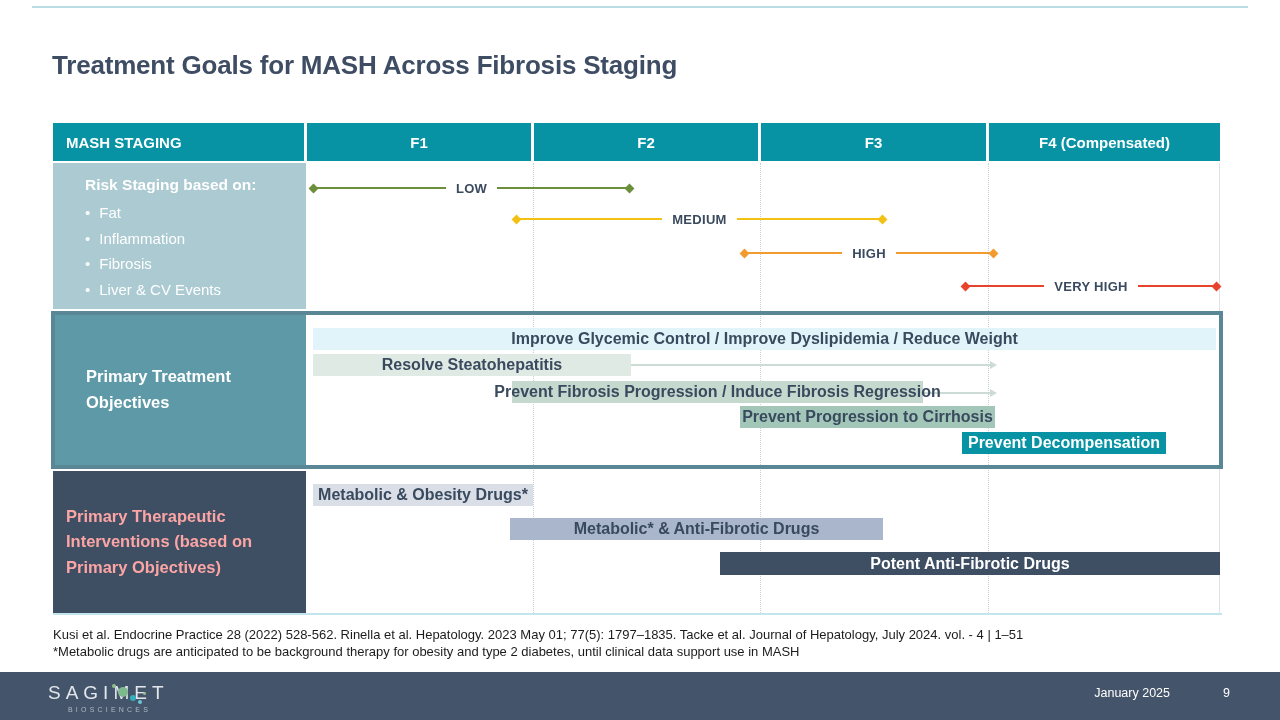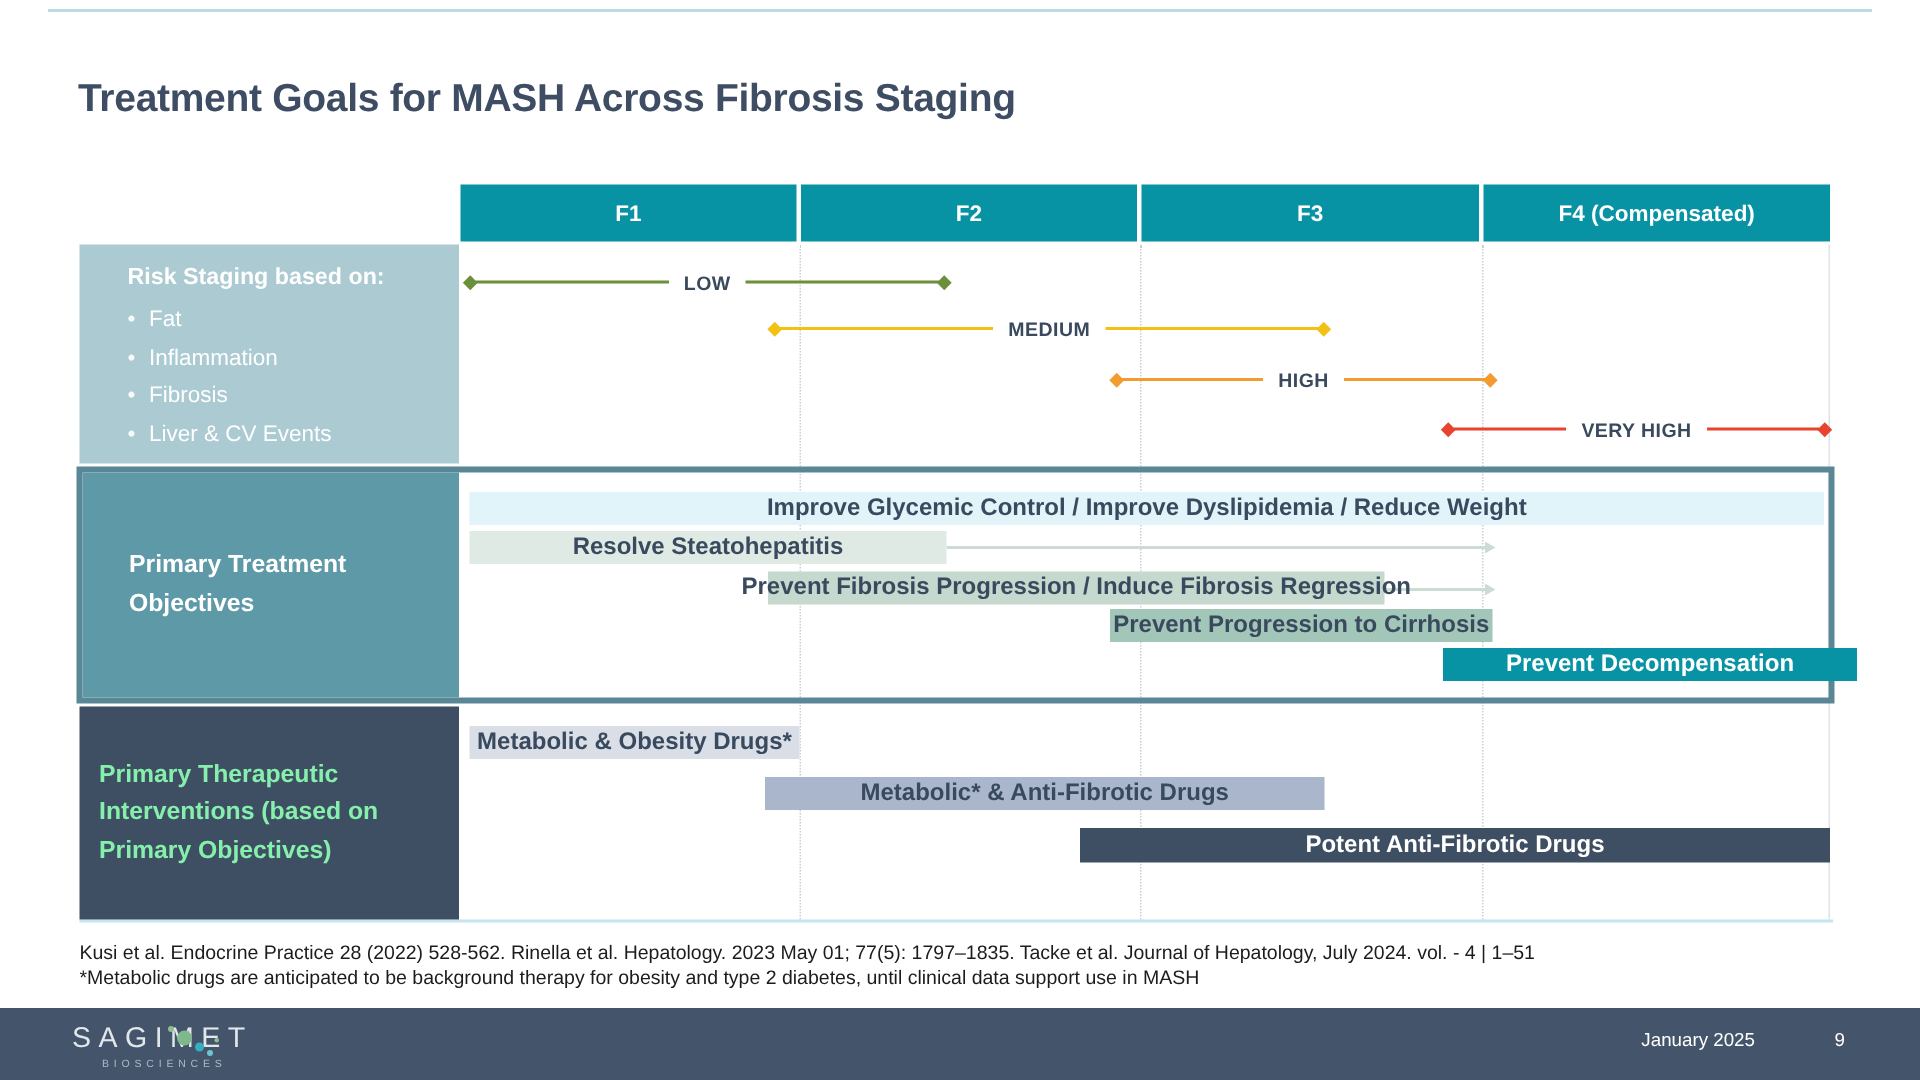--- a/index.html
+++ b/index.html
@@ -49,31 +49,31 @@
   .obj-cell{position:absolute;left:55px;top:315px;width:251px;height:150px;background:#5e99a8;
             color:#ffffff;display:flex;align-items:center;box-sizing:border-box;padding-left:31px;
             font-size:16.5px;font-weight:bold;line-height:1.55;z-index:3;}
 
   .bar{position:absolute;height:22px;display:flex;align-items:center;justify-content:center;
        font-size:16px;font-weight:bold;color:#3a4a5e;white-space:nowrap;z-index:4;}
   .bar-glycemic{left:313px;top:328px;width:903px;background:#e0f4fa;}
   .bar-resolve{left:313px;top:354px;width:318px;background:#dfeae5;text-align:right;}
   .bar-preventfib{left:512px;top:381px;width:411px;background:#c5d9ce;}
   .bar-cirrhosis{left:740px;top:406px;width:255px;background:#a2c6b8;}
-  .bar-decomp{left:962px;top:432px;width:276px;background:#0793a4;color:#ffffff;}
+  .bar-decomp{left:962px;top:432px;width:204px;background:#0793a4;color:#ffffff;}
 
   .ext-arrow{position:absolute;height:2px;background:#ccdcd4;z-index:3;}
   .ext-arrow::after{content:"";position:absolute;right:-6px;top:-3px;width:0;height:0;
                     border-left:7px solid #ccdcd4;border-top:4px solid transparent;border-bottom:4px solid transparent;}
   .ext1{left:631px;top:364px;width:360px;}
   .ext2{left:923px;top:392px;width:68px;}
 
   
   .ther-cell{position:absolute;left:53px;top:471px;width:253px;height:142px;background:#3e4e63;
-             color:#86efac;display:flex;align-items:center;box-sizing:border-box;padding-left:13px;
+             color:#fca5a5;display:flex;align-items:center;box-sizing:border-box;padding-left:13px;
              font-size:16.5px;font-weight:bold;line-height:1.55;z-index:2;}
   .bar-metob{left:313px;top:484px;width:220px;background:#d9dee7;}
   .bar-metaf{left:510px;top:518px;width:373px;background:#a9b6cb;}
   .bar-potent{left:720px;top:552px;width:500px;height:23px;background:#3e4e63;color:#ffffff;}
 
   
   .footnote{position:absolute;left:53px;font-size:13px;color:#1c1c1c;letter-spacing:0;}
   .fn1{top:627px;} .fn2{top:644px;}
 
   
@@ -92,20 +92,21 @@
 </style>
 </head>
 <body>
 
 <div class="slide">
 
   <div class="top-accent"></div>
 
   <div class="page-title">Treatment Goals for MASH Across Fibrosis Staging</div>
 
+  <div class="hdr-cell hc0">MASH STAGING</div>
   <div class="hdr-cell hc1">F1</div>
   <div class="hdr-cell hc2">F2</div>
   <div class="hdr-cell hc3">F3</div>
   <div class="hdr-cell hc4">F4 (Compensated)</div>
 
   <div class="vline vl1"></div>
   <div class="vline vl2"></div>
   <div class="vline vl3"></div>
   <div class="right-edge"></div>
   <div class="table-bottom"></div>

